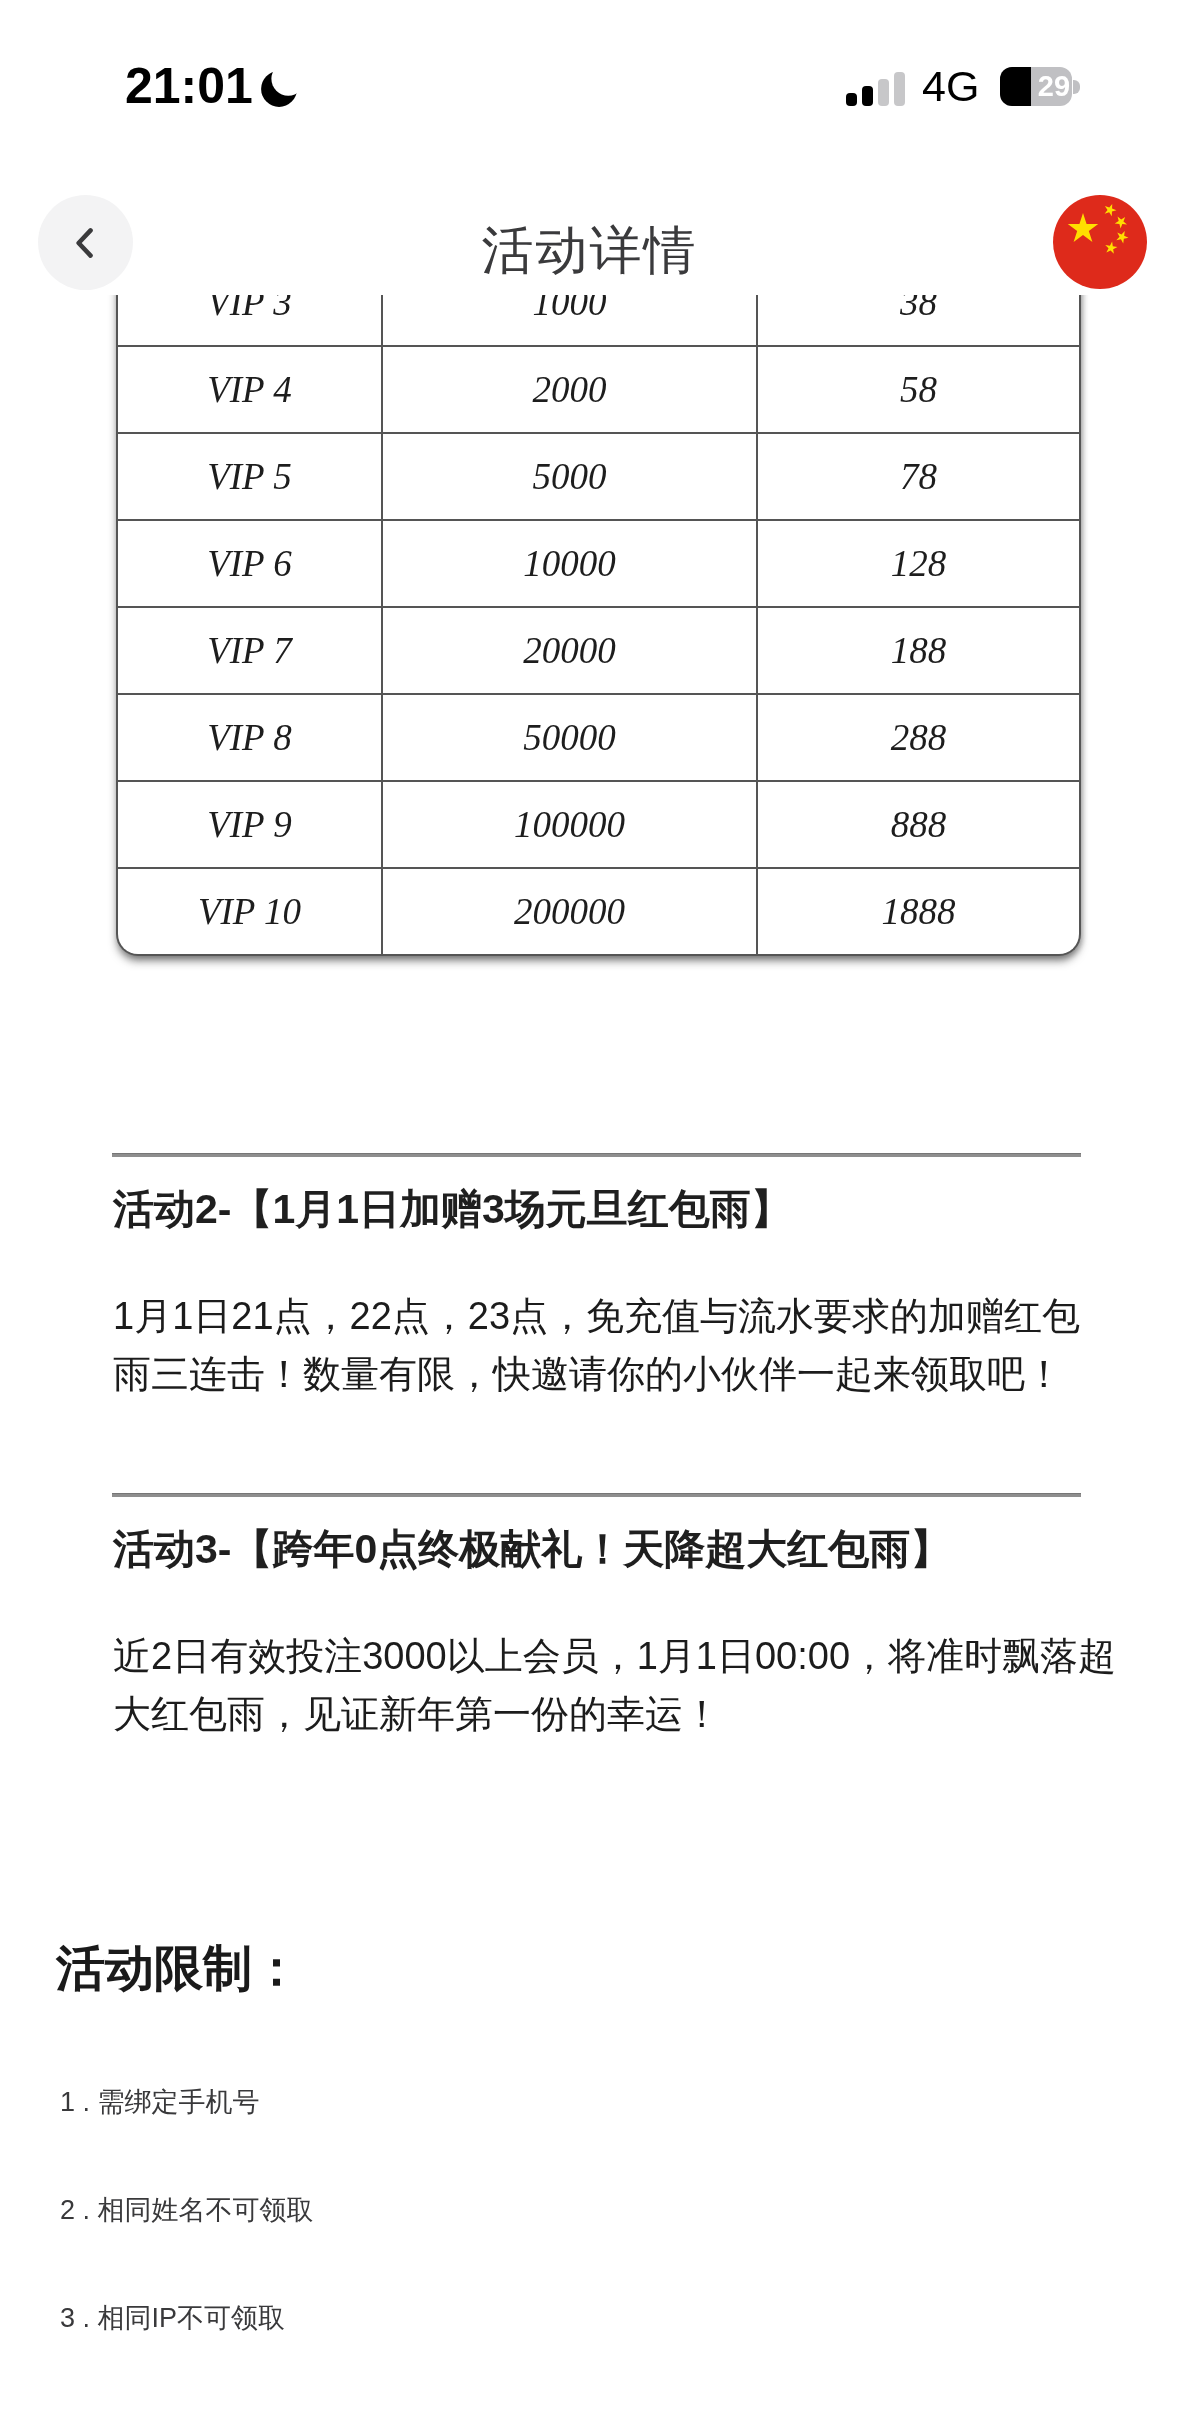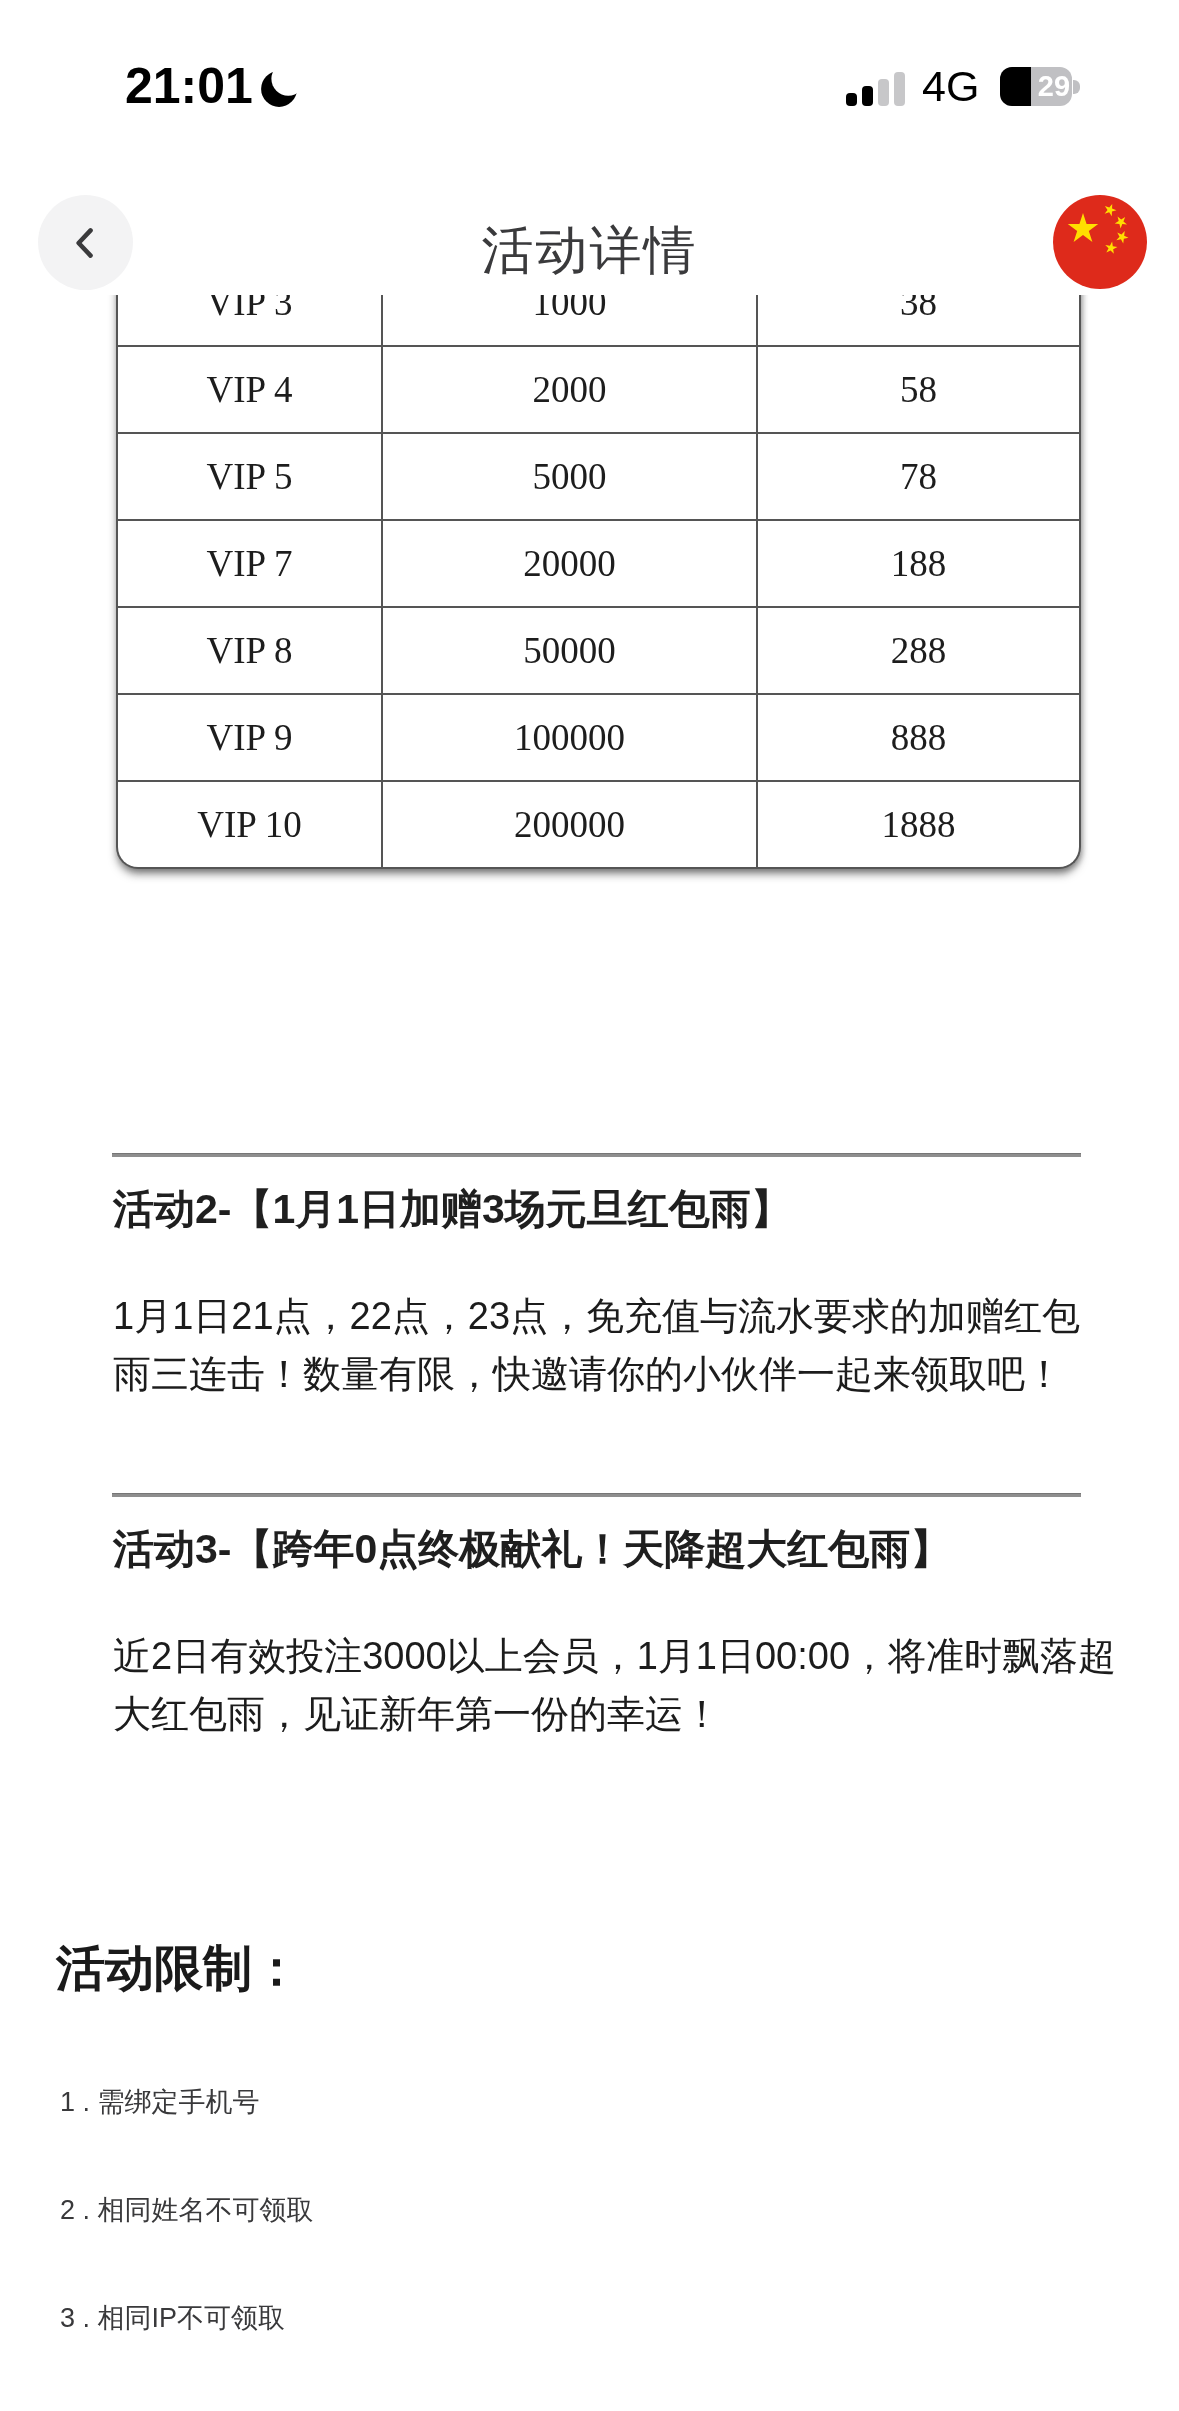--- a/index.html
+++ b/index.html
@@ -24,21 +24,21 @@
   .battery-tip{position:absolute;left:1073px;top:80px;width:7px;height:14px;background:#c0c0c3;border-radius:0 6px 6px 0;}
   .back-btn{position:absolute;left:38px;top:195px;width:95px;height:95px;border-radius:50%;background:#f3f3f4;
     display:flex;align-items:center;justify-content:center;}
   .nav-title{position:absolute;left:0;top:216px;width:1179px;text-align:center;font-size:52px;color:#3a3a3c;letter-spacing:2px;}
   .flag{position:absolute;left:1053px;top:195px;width:94px;height:94px;}
   
   .vip-card{position:absolute;left:116px;top:260px;width:961px;background:#fff;
     border:2px solid #555;border-top:none;border-radius:4px 4px 22px 22px;overflow:hidden;
     box-shadow:0 6px 9px -1px rgba(40,40,40,.55), 2px 2px 5px rgba(0,0,0,.18);
     font-family:"Liberation Serif",serif;}
-  .vip-row{display:flex;height:85px;}
+  .vip-row{display:flex;height:85px;font-style:italic;}
   .vip-row + .vip-row{border-top:2px solid #555;}
   .vc{display:flex;align-items:center;justify-content:center;font-size:37px;color:#1d1d1d;}
   .c1{width:263px;}
   .c2{width:373px;border-left:2px solid #555;}
   .c3{flex:1;border-left:2px solid #555;}
   
   .divider{position:absolute;left:112px;width:969px;height:4px;background:#8e8e8e;border-top:1px solid #767676;box-sizing:border-box;}
   .div1{top:1153px;}
   .div2{top:1493px;}
   .sec-heading{position:absolute;left:113px;width:1020px;font-size:41px;font-weight:700;color:#1f1f1f;}
@@ -66,20 +66,25 @@
   </div>
     <div class="vip-row">
     <div class="vc c1">VIP 4</div>
     <div class="vc c2">2000</div>
     <div class="vc c3">58</div>
   </div>
     <div class="vip-row">
     <div class="vc c1">VIP 5</div>
     <div class="vc c2">5000</div>
     <div class="vc c3">78</div>
+  </div>
+    <div class="vip-row">
+    <div class="vc c1">VIP 6</div>
+    <div class="vc c2">10000</div>
+    <div class="vc c3">128</div>
   </div>
     <div class="vip-row">
     <div class="vc c1">VIP 7</div>
     <div class="vc c2">20000</div>
     <div class="vc c3">188</div>
   </div>
     <div class="vip-row">
     <div class="vc c1">VIP 8</div>
     <div class="vc c2">50000</div>
     <div class="vc c3">288</div>

